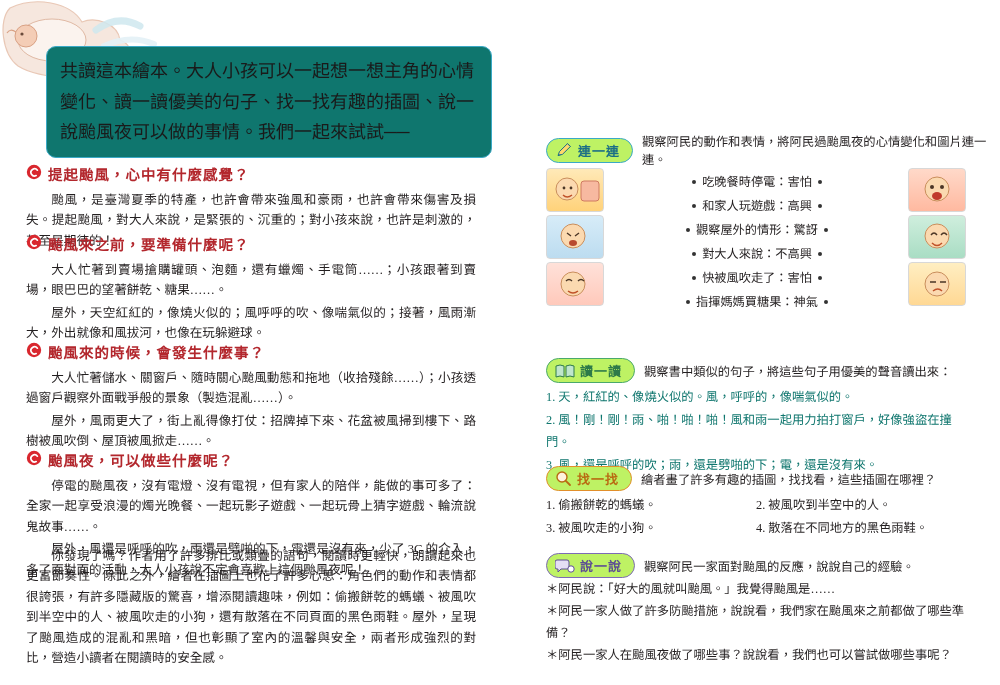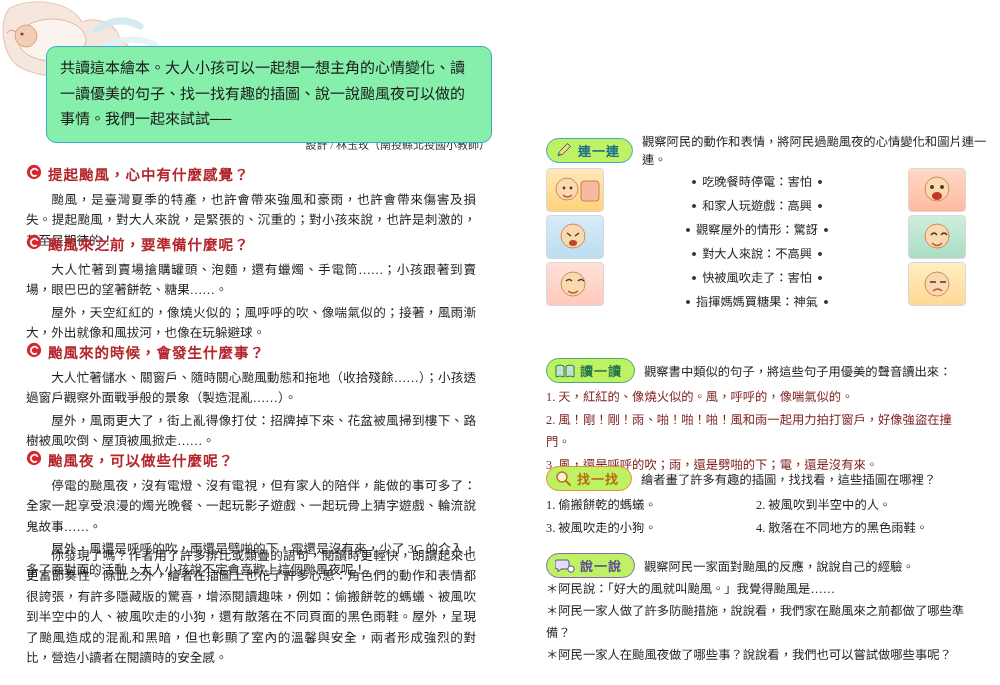--- a/index.html
+++ b/index.html
@@ -22,22 +22,22 @@
 
   .q-head{position:relative;margin:0 0 6px 0;padding-left:22px;font-size:14.5px;font-weight:bold;color:#b3272d;letter-spacing:1px;}
   .q-bullet{position:absolute;left:0;top:1px;width:16px;height:16px;}
   .para{font-size:12.6px;line-height:1.62;text-indent:2em;margin:0 0 2px 0;text-align:justify;color:#231f20;}
 
   .section{position:absolute;left:26px;width:450px;}
   
   .right-page{position:absolute;left:500px;top:0;width:500px;height:685px;}
   .note-box{
     position:absolute;left:46px;top:46px;width:418px;
-    border:1.6px solid #3aa9c6;border-radius:10px;background:#86efac;
-    padding:9px 13px;font-size:15px;line-height:1.7;color:#1a1a1a;
+    border:1.6px solid #3aa9c6;border-radius:10px;background:#0f766e;
+    padding:9px 13px;font-size:18px;line-height:1.7;color:#1a1a1a;
   }
   .act-head{position:absolute;display:flex;align-items:center;gap:9px;}
   .pill{
     display:flex;align-items:center;gap:5px;
     border:1.5px solid #3aa9c6;border-radius:16px;background:#bef264;
     padding:2px 12px 2px 8px;font-size:13px;font-weight:bold;color:#1c6f86;letter-spacing:1px;
     white-space:nowrap;
   }
   .pill.green{border-color:#4aa96c;color:#2d7a49;}
   .pill.orange{border-color:#e28f2a;color:#b96a12;}
@@ -47,21 +47,21 @@
   .match-wrap{position:absolute;left:546px;top:168px;width:420px;height:150px;}
   .match-col{position:absolute;top:0;width:58px;}
   .photo{
     width:56px;height:42px;border-radius:4px;margin-bottom:3px;position:relative;overflow:hidden;
     border:1px solid #d8d8d8;
   }
   .mid-list{position:absolute;left:86px;top:2px;width:250px;}
   .mid-item{font-size:12.2px;line-height:1.0;height:24px;display:flex;align-items:center;justify-content:center;gap:6px;color:#231f20;}
   .dot{width:4px;height:4px;border-radius:50%;background:#333;display:inline-block;flex:0 0 auto;}
 
-  .list-num{font-size:12.3px;line-height:1.85;color:#7f1d1d;}
+  .list-num{font-size:12.3px;line-height:1.85;color:#0f766e;}
   .two-col{display:flex;flex-wrap:wrap;}
   .two-col>div{width:50%;font-size:12.3px;line-height:1.85;}
 
   .say-list{font-size:12.3px;line-height:1.8;color:#231f20;}
 </style>
 </head>
 <body>
 
 <svg class="deco-top" viewBox="0 0 300 120">
   <path d="M10,8 C35,-4 70,2 82,22 C96,16 118,24 120,40 C132,44 136,62 124,70 C100,82 40,80 18,66 C2,54 -2,20 10,8 Z" fill="#f6e7de" stroke="#e9c8b6" stroke-width="1.2"></path>

